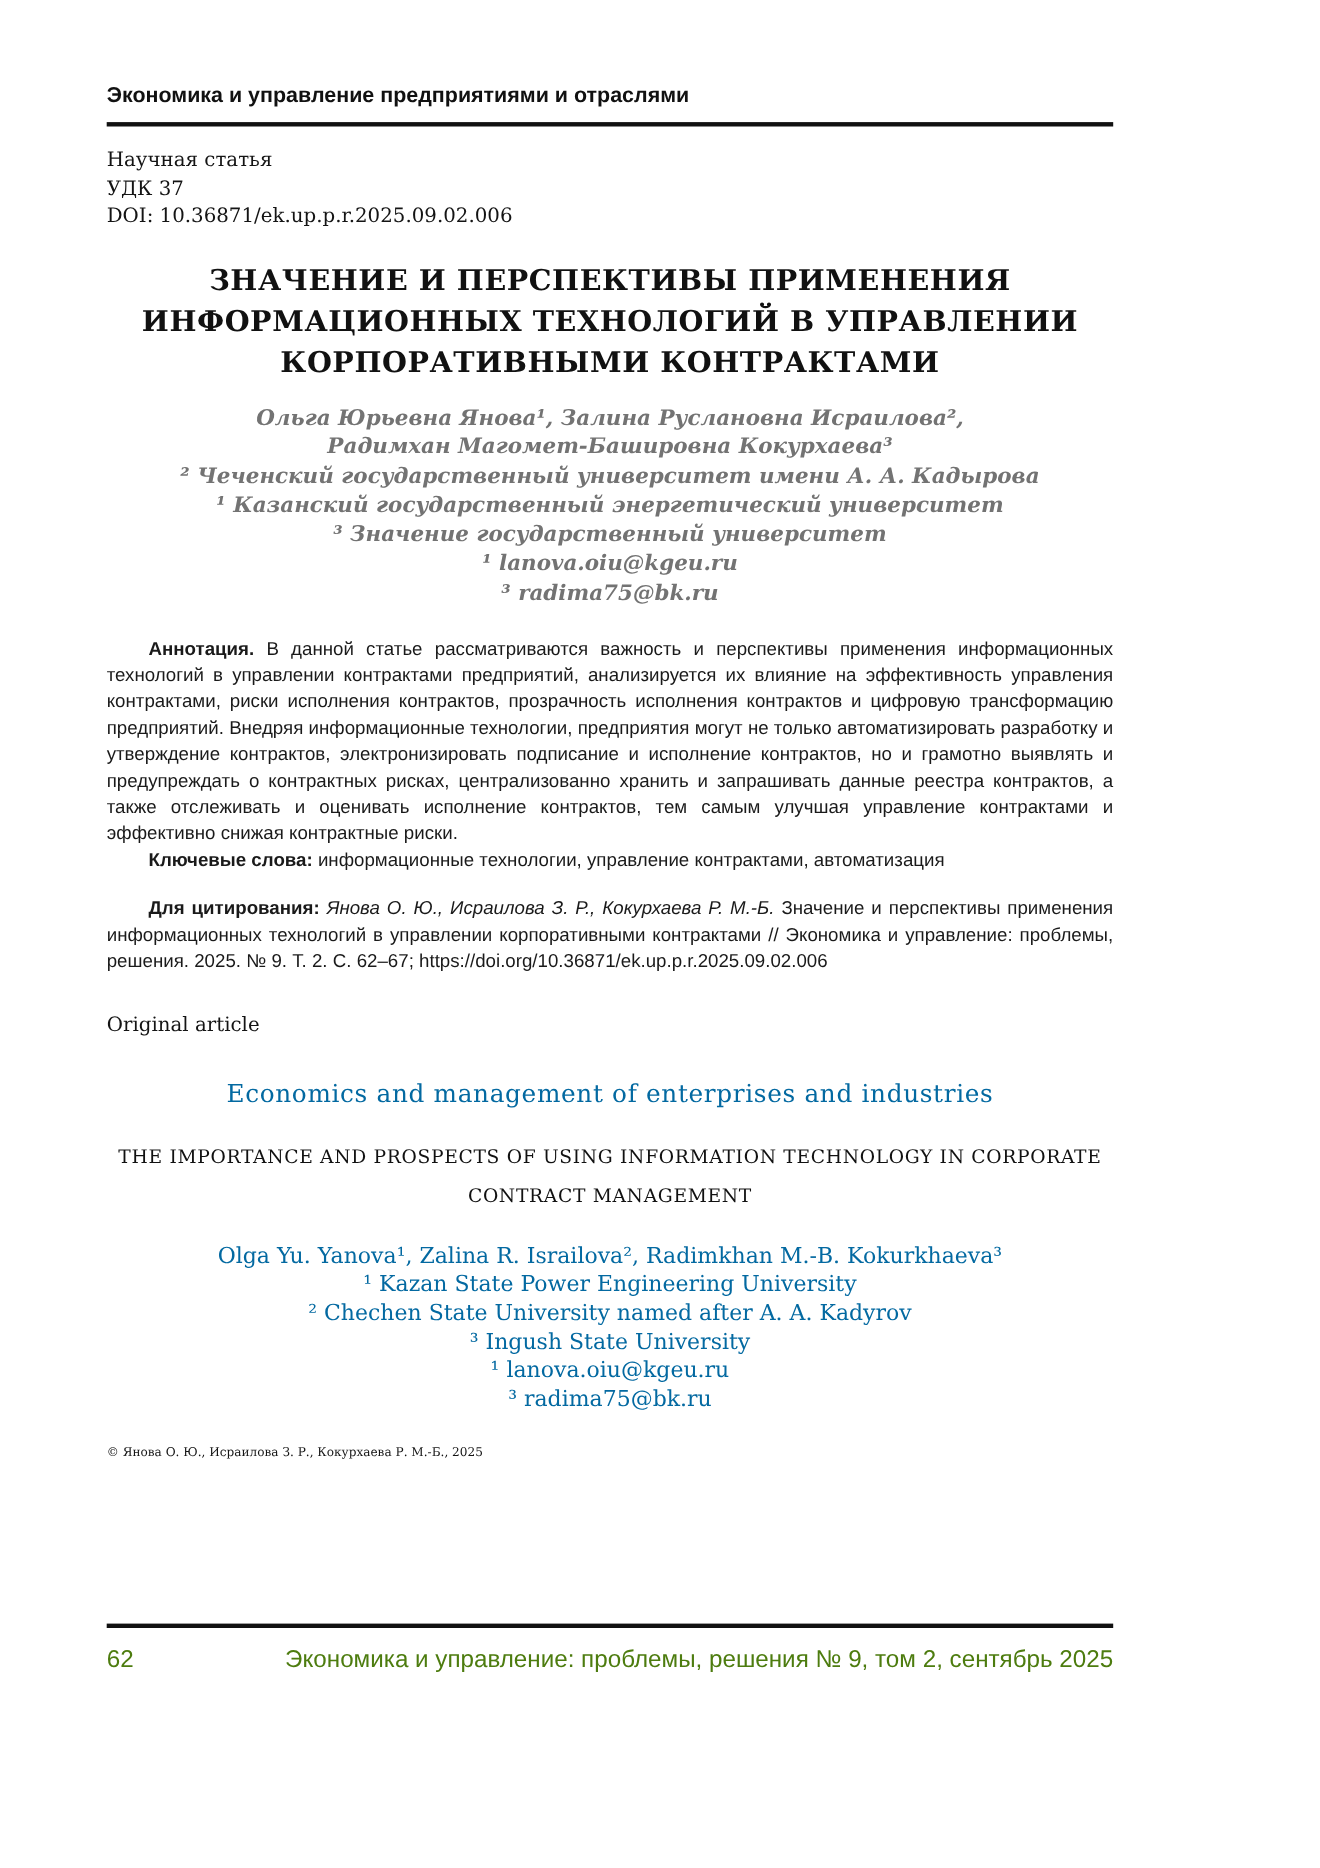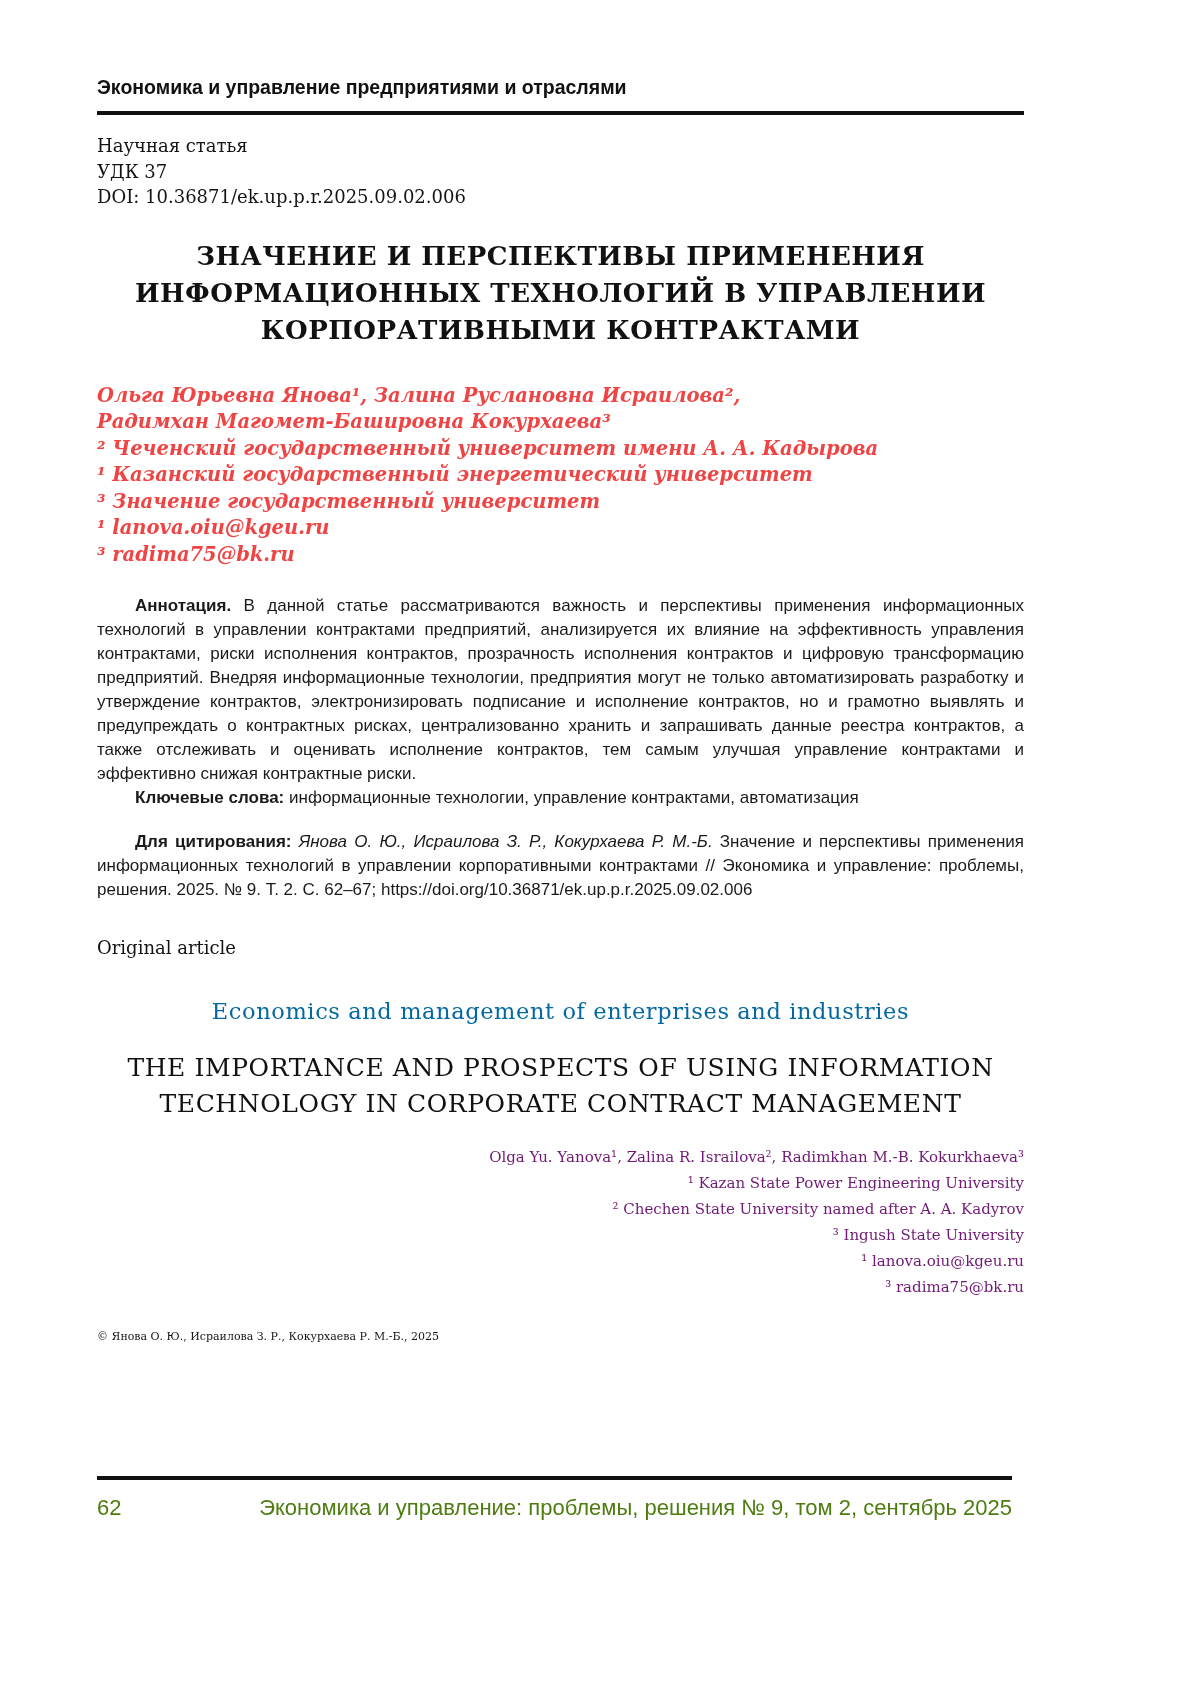--- a/index.html
+++ b/index.html
@@ -10,21 +10,21 @@
     height: 1698px;
     margin: 0 auto;
     background: #ffffff;
     color: #141414;
     font-family: "DejaVu Serif", serif;
     overflow: hidden;
   }
   .content {
     position: absolute;
     left: 97px;
-    right: 176px;
+    right: 188px;
     top: 76px;
   }
   .running-head {
     font-family: "Liberation Sans", sans-serif;
     font-weight: bold;
     font-size: 19.5px;
     line-height: 23px;
     color: #111;
   }
   .rule {
@@ -40,26 +40,27 @@
   .ru-title {
     margin-top: 28px;
     text-align: center;
     font-weight: bold;
     font-size: 26px;
     line-height: 37px;
     letter-spacing: 0.5px;
     color: #111;
   }
   .ru-authors {
-    margin-top: 34px;
+    margin-top: 18px;
+    text-align: center;
     font-weight: bold;
     font-style: italic;
     font-size: 19.5px;
     line-height: 26.5px;
-    color: #ef4444;
+    color: #737373;
   }
   .sans-par {
     font-family: "Liberation Sans", sans-serif;
     font-size: 17px;
     line-height: 24px;
     text-align: justify;
     text-indent: 38px;
     color: #1a1a1a;
   }
   .abstract { margin-top: 26px; }
@@ -77,31 +78,31 @@
     text-align: center;
     font-size: 22.5px;
     line-height: 30px;
     letter-spacing: 0.6px;
     color: #0369a1;
   }
   .en-title {
     margin-top: 24px;
     text-align: center;
     font-weight: normal;
-    font-size: 25px;
+    font-size: 17px;
     line-height: 36px;
     letter-spacing: 0.6px;
     color: #111;
   }
   .en-authors {
     margin-top: 22px;
-    text-align: right;
-    font-size: 15px;
+    text-align: center;
+    font-size: 20px;
     line-height: 26px;
-    color: #701a75;
+    color: #0369a1;
   }
   .copyright {
     margin-top: 26px;
     font-size: 11px;
     line-height: 22px;
   }
   .footer {
     position: absolute;
     left: 97px;
     right: 188px;

